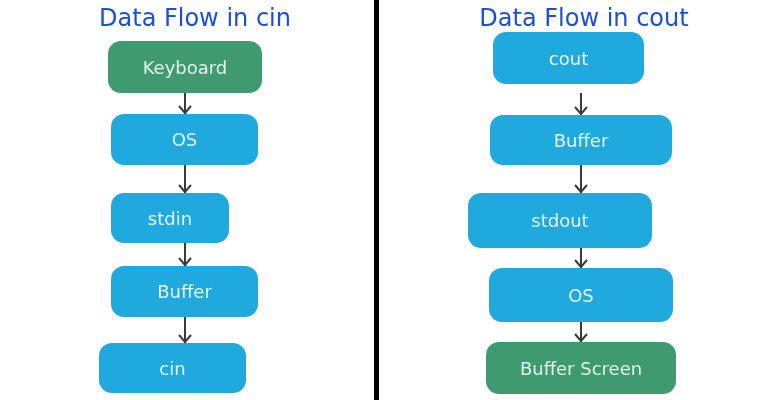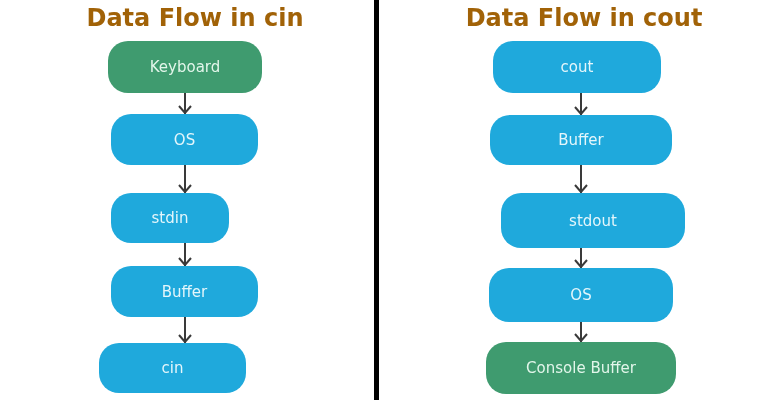--- a/index.html
+++ b/index.html
@@ -1,21 +1,21 @@
 <!DOCTYPE html>
 <html><head>
 <meta charset="utf-8">
 <style>
   html, body { margin: 0; padding: 0; background: #ffffff; }
   body { width: 780px; height: 400px; position: relative; overflow: hidden;
          font-family: "DejaVu Sans", sans-serif; }
-  .title { position: absolute; font-weight: bold; font-size: 24px; color: #a16207;
+  .title { position: absolute; font-weight: normal; font-size: 24px; color: #1d4ed8;
            text-align: center; white-space: nowrap; }
-  .box { position: absolute; border-radius: 20px; display: flex; align-items: center;
-         justify-content: center; font-size: 15px; white-space: nowrap; }
+  .box { position: absolute; border-radius: 13px; display: flex; align-items: center;
+         justify-content: center; font-size: 18px; white-space: nowrap; }
   .box.blue { background: #1fa9dc; color: #e4f6fb; }
   .box.green { background: #3f9b6f; color: #e2f6ea; }
   .arrow { position: absolute; width: 14px; }
   .arrow .line { position: absolute; left: 6px; top: 0; bottom: 0; width: 2px; background: #3a3a3a; }
   .arrow .head { position: absolute; left: 0; bottom: 0; width: 14px; height: 9px; }
   .divider { position: absolute; left: 374px; top: 0; width: 5px; height: 400px; background: #000; }
 </style>
 </head>
 <body>
 
@@ -55,46 +55,46 @@
   </div>
 
   <div class="box blue" style="left:99px; top:343px; width:147px; height:50px;">cin</div>
 </div>
 
 <div class="divider"></div>
 
 <div>
   <div class="title" style="left:444px; top:4px; width:280px;">Data Flow in cout</div>
 
-  <div class="box blue" style="left:493px; top:41px; width:168px; height:52px;text-align:right;">cout</div>
+  <div class="box blue" style="left:493px; top:32px; width:151px; height:52px;text-align:right;">cout</div>
   <div class="arrow" style="left:574px; top:93px; height:22px;">
     <div class="line"></div>
     <svg class="head" viewBox="0 0 14 9">
         <polyline points="1,1 7,8 13,1" fill="none" stroke="#3a3a3a" stroke-width="2"></polyline>
       </svg>
   </div>
 
   <div class="box blue" style="left:490px; top:115px; width:182px; height:50px;">Buffer</div>
   <div class="arrow" style="left:574px; top:165px; height:28px;">
     <div class="line"></div>
     <svg class="head" viewBox="0 0 14 9">
         <polyline points="1,1 7,8 13,1" fill="none" stroke="#3a3a3a" stroke-width="2"></polyline>
       </svg>
   </div>
 
-  <div class="box blue" style="left:501px; top:193px; width:184px; height:55px;">stdout</div>
+  <div class="box blue" style="left:468px; top:193px; width:184px; height:55px;">stdout</div>
   <div class="arrow" style="left:574px; top:248px; height:20px;">
     <div class="line"></div>
     <svg class="head" viewBox="0 0 14 9">
         <polyline points="1,1 7,8 13,1" fill="none" stroke="#3a3a3a" stroke-width="2"></polyline>
       </svg>
   </div>
 
   <div class="box blue" style="left:489px; top:268px; width:184px; height:54px;">OS</div>
   <div class="arrow" style="left:574px; top:322px; height:20px;">
     <div class="line"></div>
     <svg class="head" viewBox="0 0 14 9">
         <polyline points="1,1 7,8 13,1" fill="none" stroke="#3a3a3a" stroke-width="2"></polyline>
       </svg>
   </div>
 
-  <div class="box green" style="left:486px; top:342px; width:190px; height:52px;">Console Buffer</div>
+  <div class="box green" style="left:486px; top:342px; width:190px; height:52px;">Buffer Screen</div>
 </div>
 
 </body></html>

